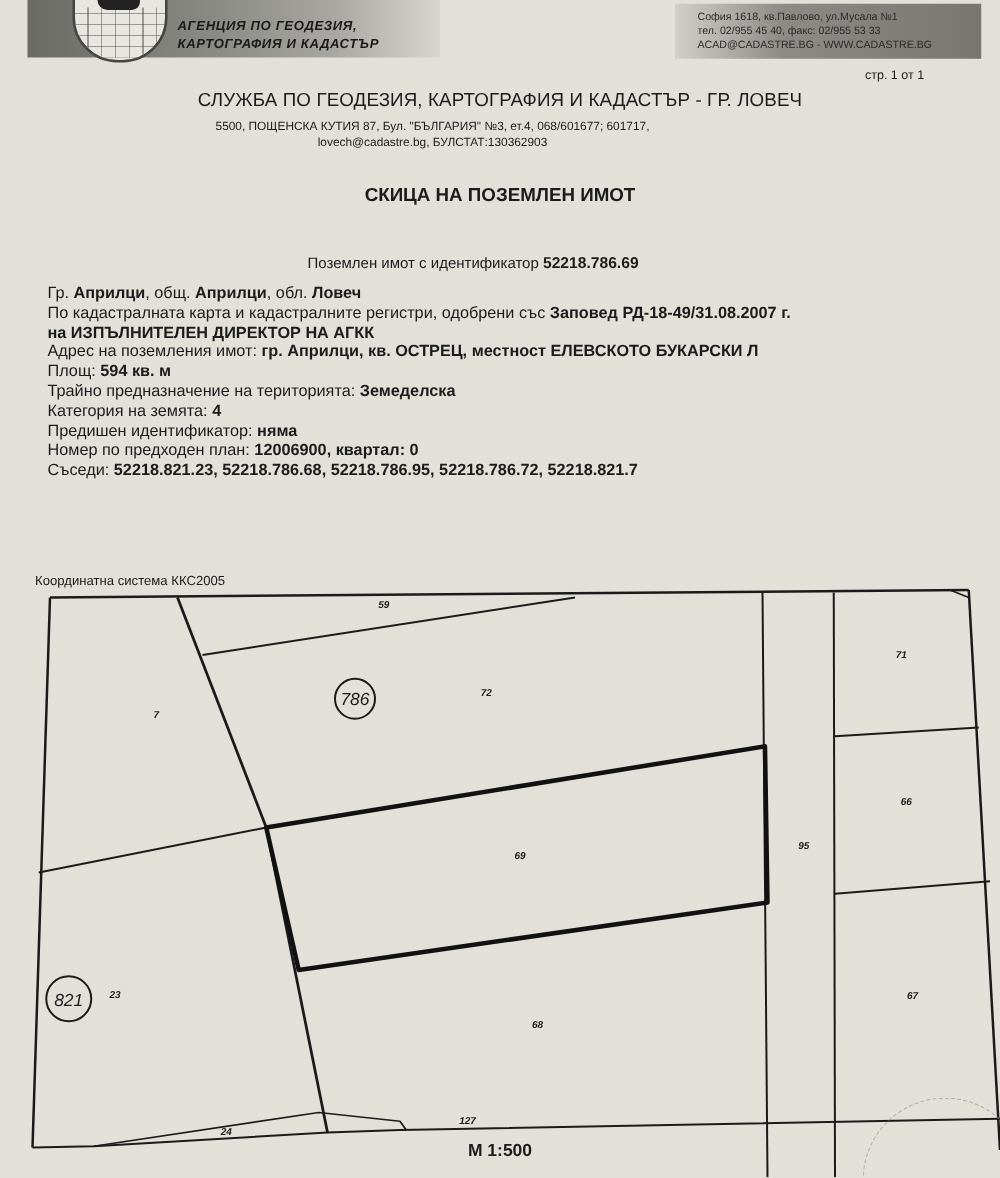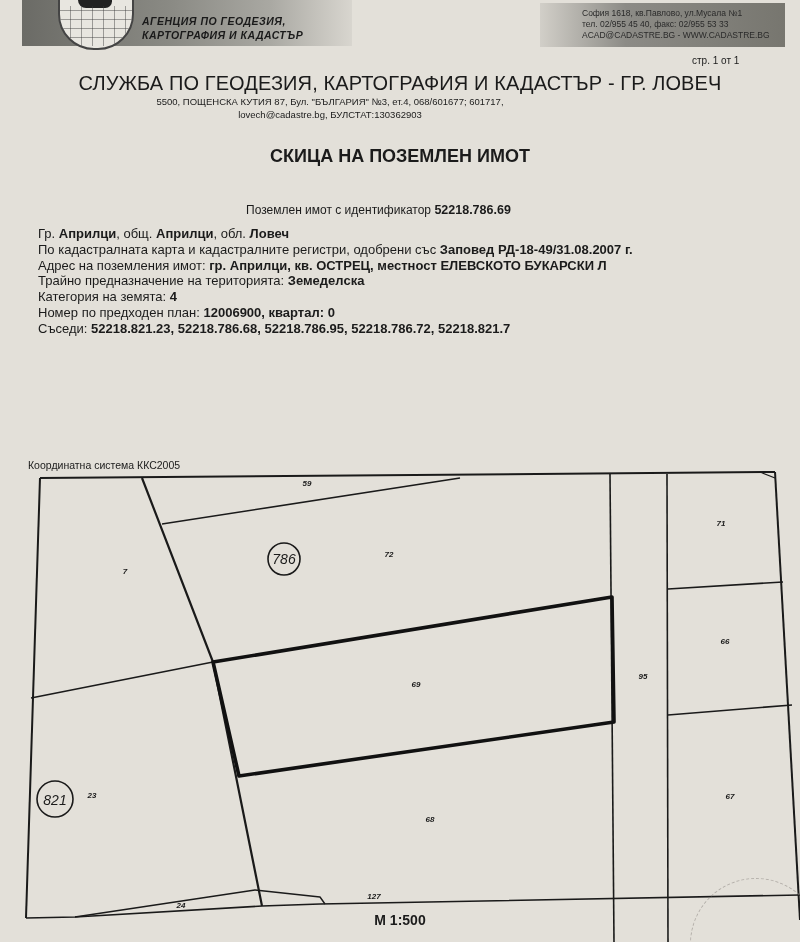--- a/index.html
+++ b/index.html
@@ -31,34 +31,34 @@
   }
   .agency {
     position: absolute; left: 142px; top: 14px; font-size: 10.5px; font-weight: bold;
     letter-spacing: 0.5px; color: #1a1a1a; line-height: 14px; font-style: italic;
   }
   .contact-band {
     position: absolute; left: 540px; top: 3px; width: 245px; height: 44px;
     background: linear-gradient(90deg, rgba(170,168,162,0.3) 0%, #8c8b86 35%, #77766f 100%);
   }
   .contact {
-    position: absolute; left: 558px; top: 8px; font-size: 8.5px; line-height: 11px; color: #2a2a2a; margin-left: 24px;
+    position: absolute; left: 558px; top: 8px; font-size: 8.5px; line-height: 11px; color: #2a2a2a;
   }
   .page-num { position: absolute; left: 692px; top: 55px; font-size: 10px; }
   .service-title {
     position: absolute; left: 0; width: 800px; top: 72px; text-align: center;
-    font-size: 20px; letter-spacing: 0.1px;
+    font-size: 15px; letter-spacing: 0.1px;
   }
   .service-addr {
-    position: absolute; left: 0; width: 660px; top: 95px; text-align: center;
+    position: absolute; left: 16px; width: 660px; top: 95px; text-align: center;
     font-size: 9.5px; line-height: 13px;
   }
   .doc-title {
     position: absolute; left: 0; width: 800px; top: 147px; text-align: center;
-    font-size: 18px; font-weight: bold; line-height: 19px;
+    font-size: 15px; font-weight: bold; line-height: 19px;
   }
   .ident {
     position: absolute; left: 246px; top: 203px; font-size: 12px; text-align: right;
   }
   .ident b { font-size: 12.5px; }
   .info { position: absolute; left: 38px; top: 226px; font-size: 13px; line-height: 15.8px; }
   .info div { white-space: nowrap; }
   .info b { font-weight: bold; }
   .coord { position: absolute; left: 28px; top: 459px; font-size: 10.5px; }
   svg.map { position: absolute; left: 0; top: 0; }
@@ -105,31 +105,40 @@
   <div>
     <span>Гр.</span>
     <b>Априлци</b><span>, общ.</span>
     <b>Априлци</b><span>, обл.</span>
     <b>Ловеч</b>
   </div>
   <div>
     <span>По кадастралната карта и кадастралните регистри, одобрени със</span>
     <b>Заповед РД-18-49/31.08.2007 г.</b>
   </div>
+  <div><b>на ИЗПЪЛНИТЕЛЕН ДИРЕКТОР НА АГКК</b></div>
   <div>
     <span>Адрес на поземления имот:</span>
     <b>гр. Априлци, кв. ОСТРЕЦ, местност ЕЛЕВСКОТО БУКАРСКИ Л</b>
+  </div>
+  <div>
+    <span>Площ:</span>
+    <b>594 кв. м</b>
   </div>
   <div>
     <span>Трайно предназначение на територията:</span>
     <b>Земеделска</b>
   </div>
   <div>
     <span>Категория на земята:</span>
     <b>4</b>
+  </div>
+  <div>
+    <span>Предишен идентификатор:</span>
+    <b>няма</b>
   </div>
   <div>
     <span>Номер по предходен план:</span>
     <b>12006900, квартал: 0</b>
   </div>
   <div>
     <span>Съседи:</span>
     <b>52218.821.23, 52218.786.68, 52218.786.95, 52218.786.72, 52218.821.7</b>
   </div>
 </div>

